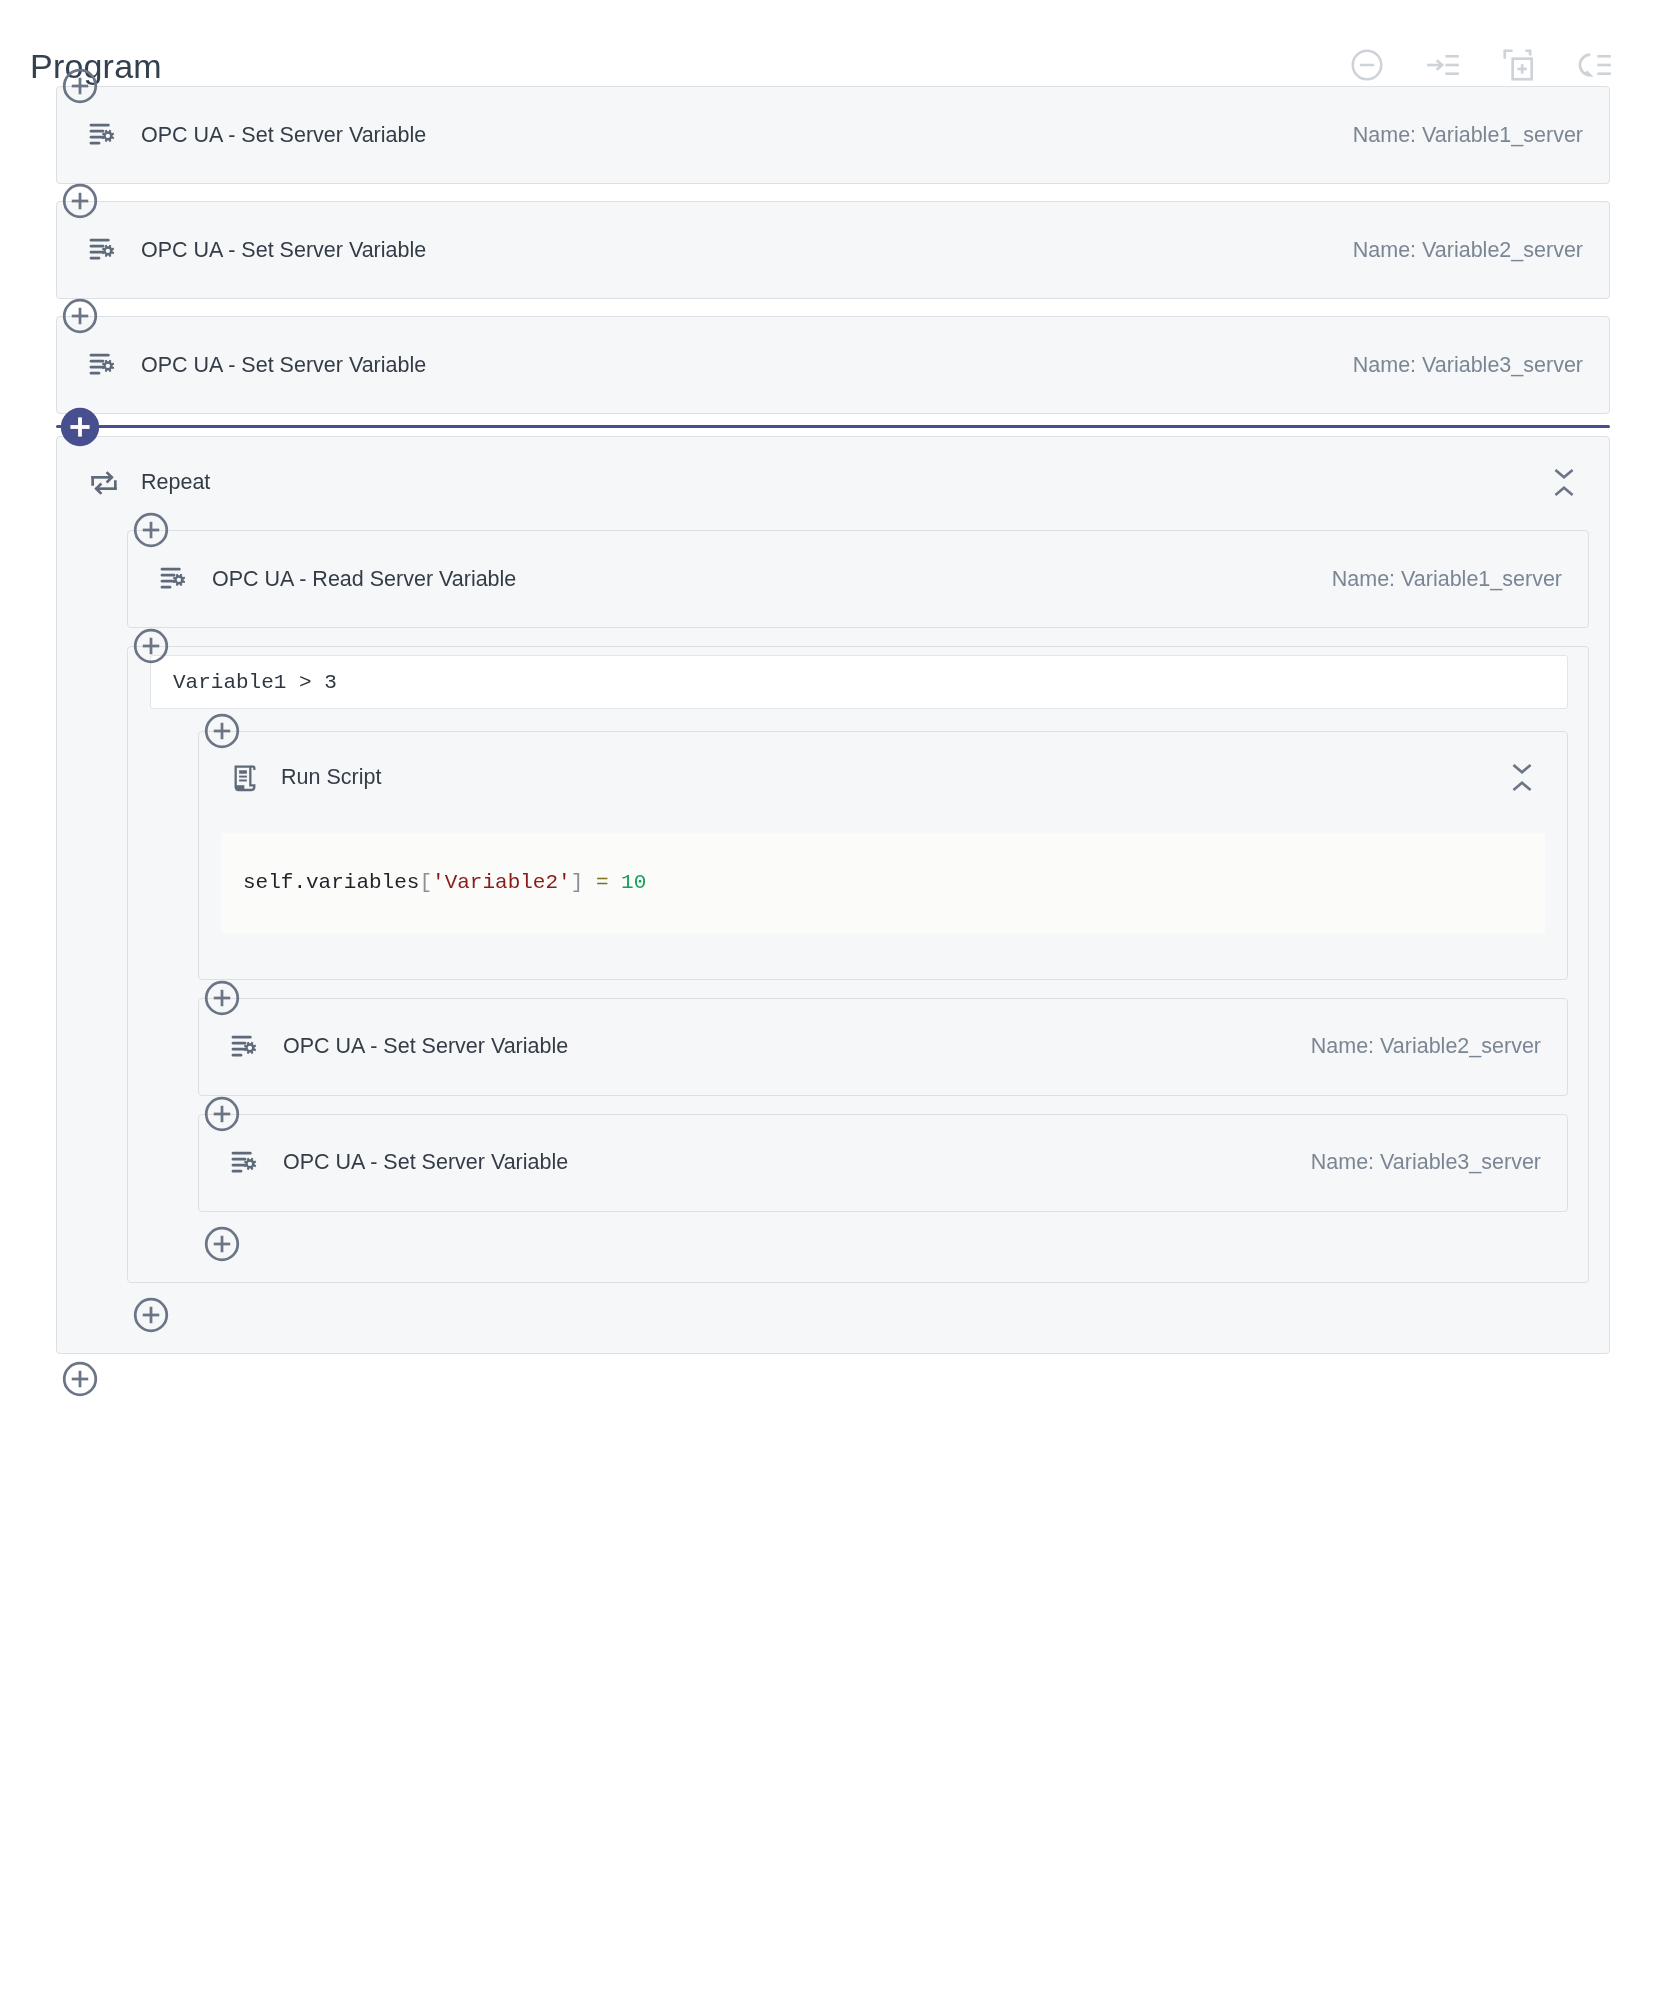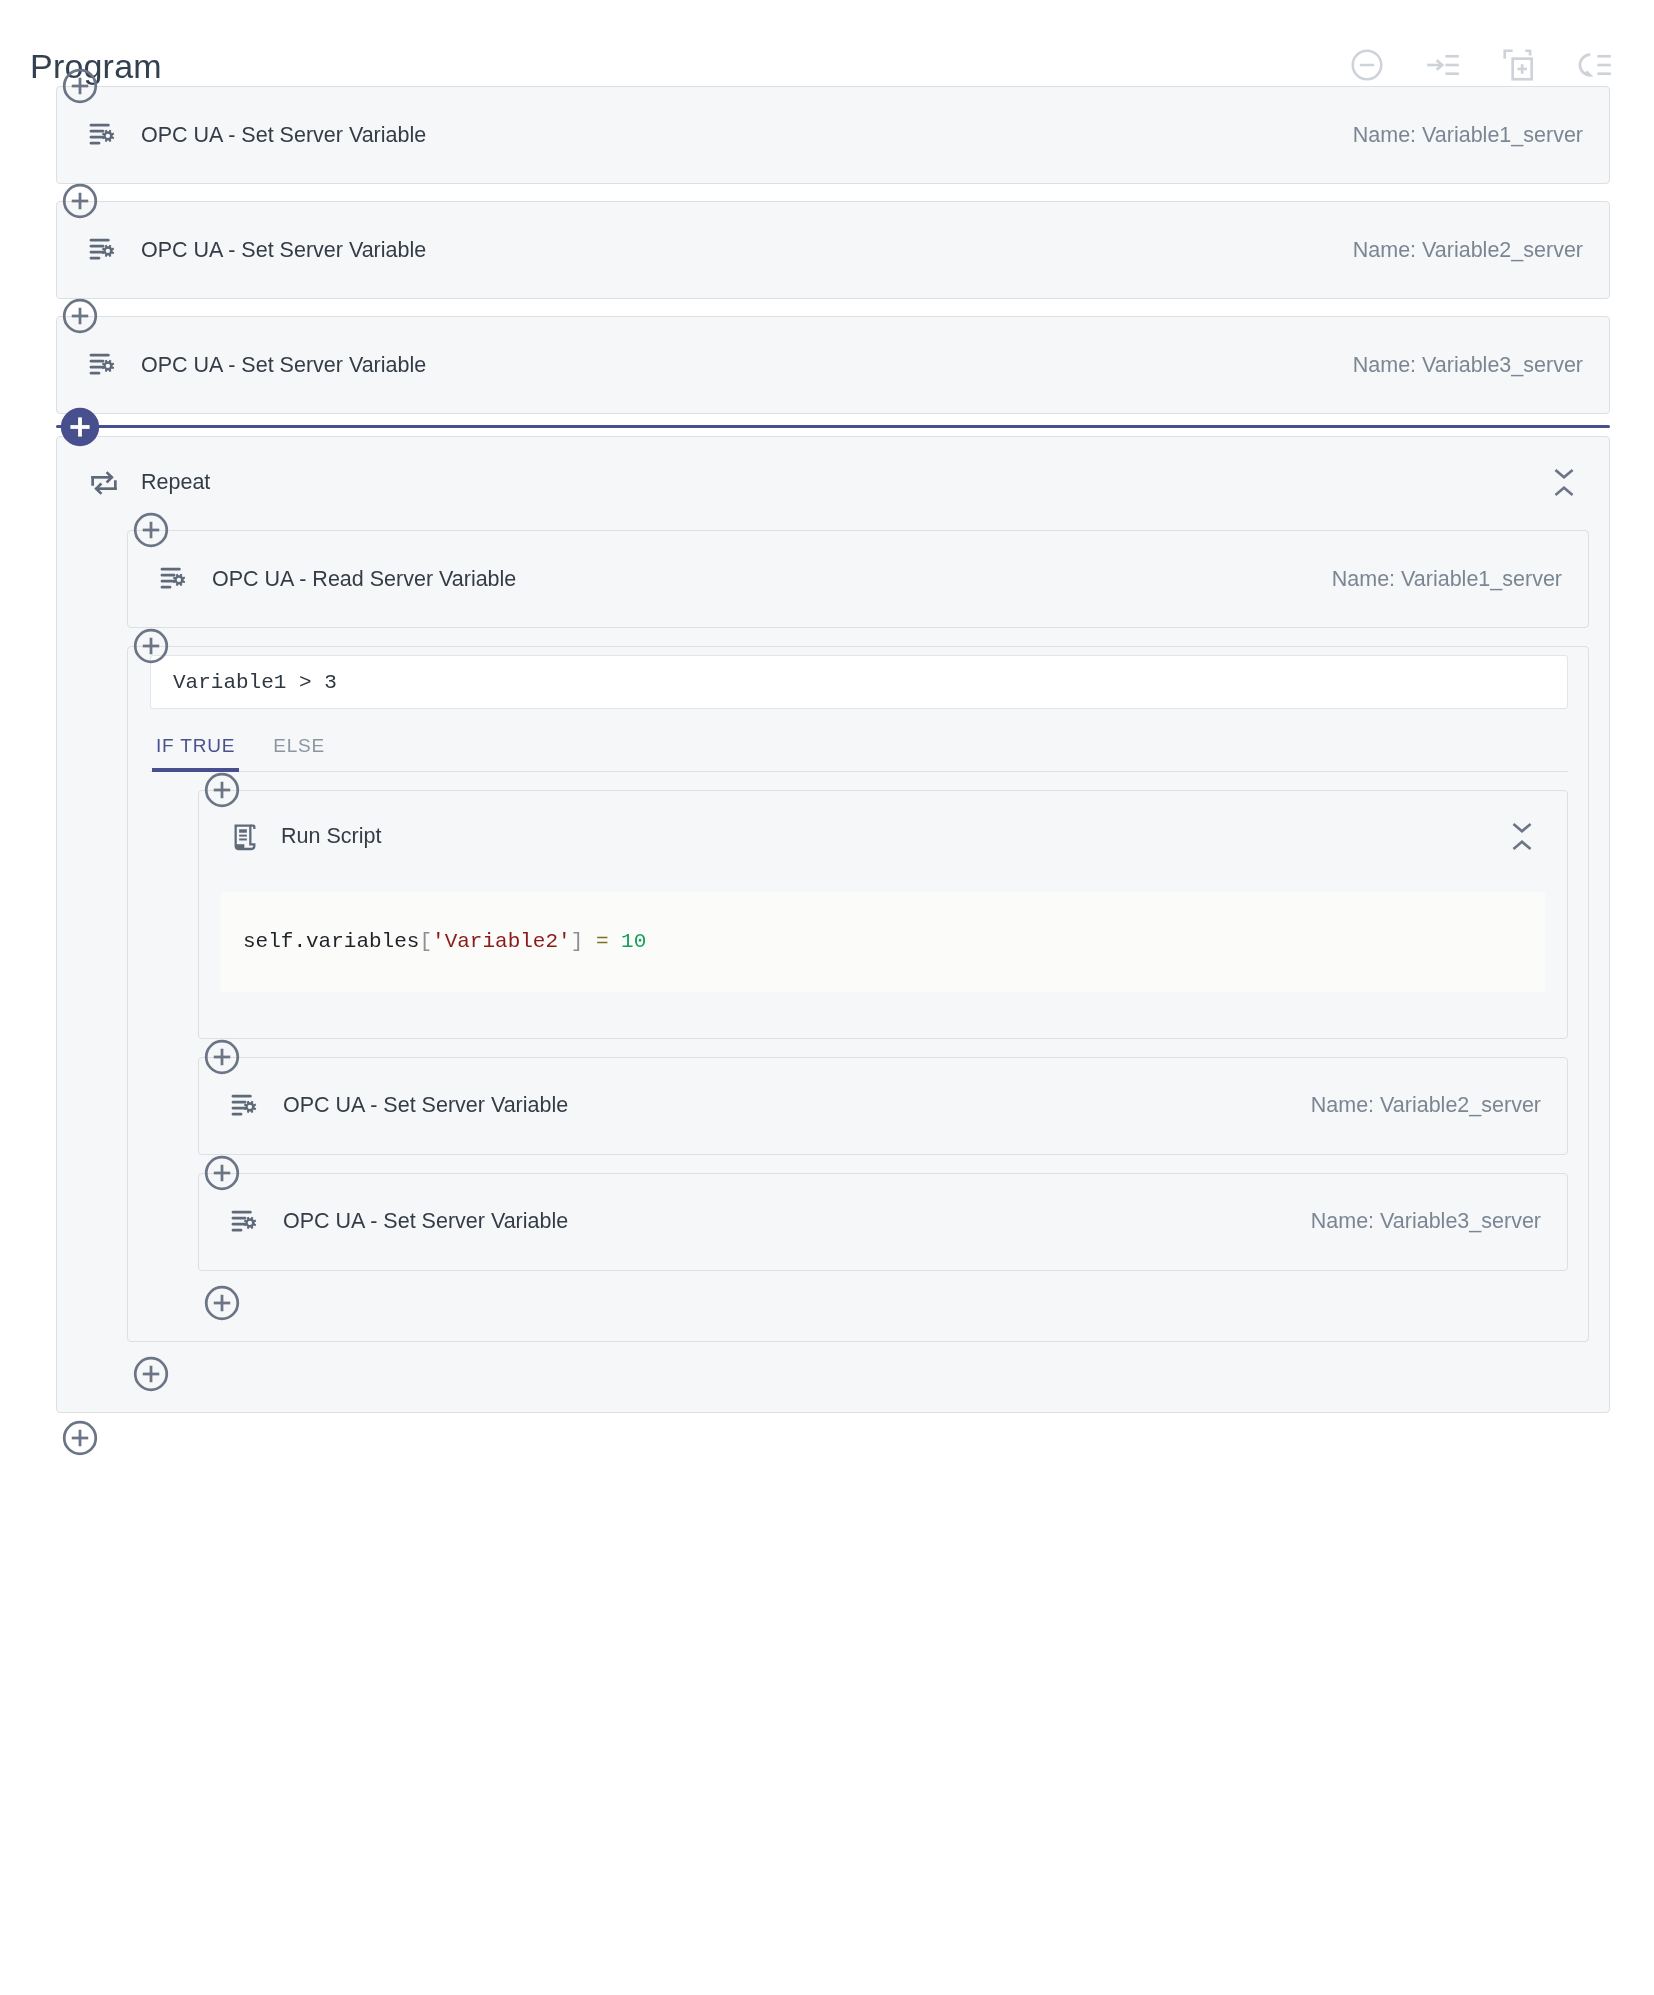--- a/index.html
+++ b/index.html
@@ -390,24 +390,20 @@
                   <line class="pbar" x1="7.5" y1="12" x2="16.5" y2="12"></line>
                 </svg>
               </div>
 
               <div class="card">
 
                 <div class="expr-input">
                   <span>Variable1 &gt; 3</span>
                 </div>
 
-                <div class="tabs">
-                  <div class="tab active">IF TRUE</div>
-                  <div class="tab">ELSE</div>
-                </div>
 
                 <div class="children">
 
                   <div class="node">
                     <div class="plus">
                       <svg width="44" height="44" viewBox="0 0 24 24" fill="none" stroke="currentColor" stroke-width="1.5">
                         <circle class="pcircle" cx="12" cy="12" r="8.6"></circle>
                         <line class="pbar" x1="12" y1="7.5" x2="12" y2="16.5"></line>
                         <line class="pbar" x1="7.5" y1="12" x2="16.5" y2="12"></line>
                       </svg>

